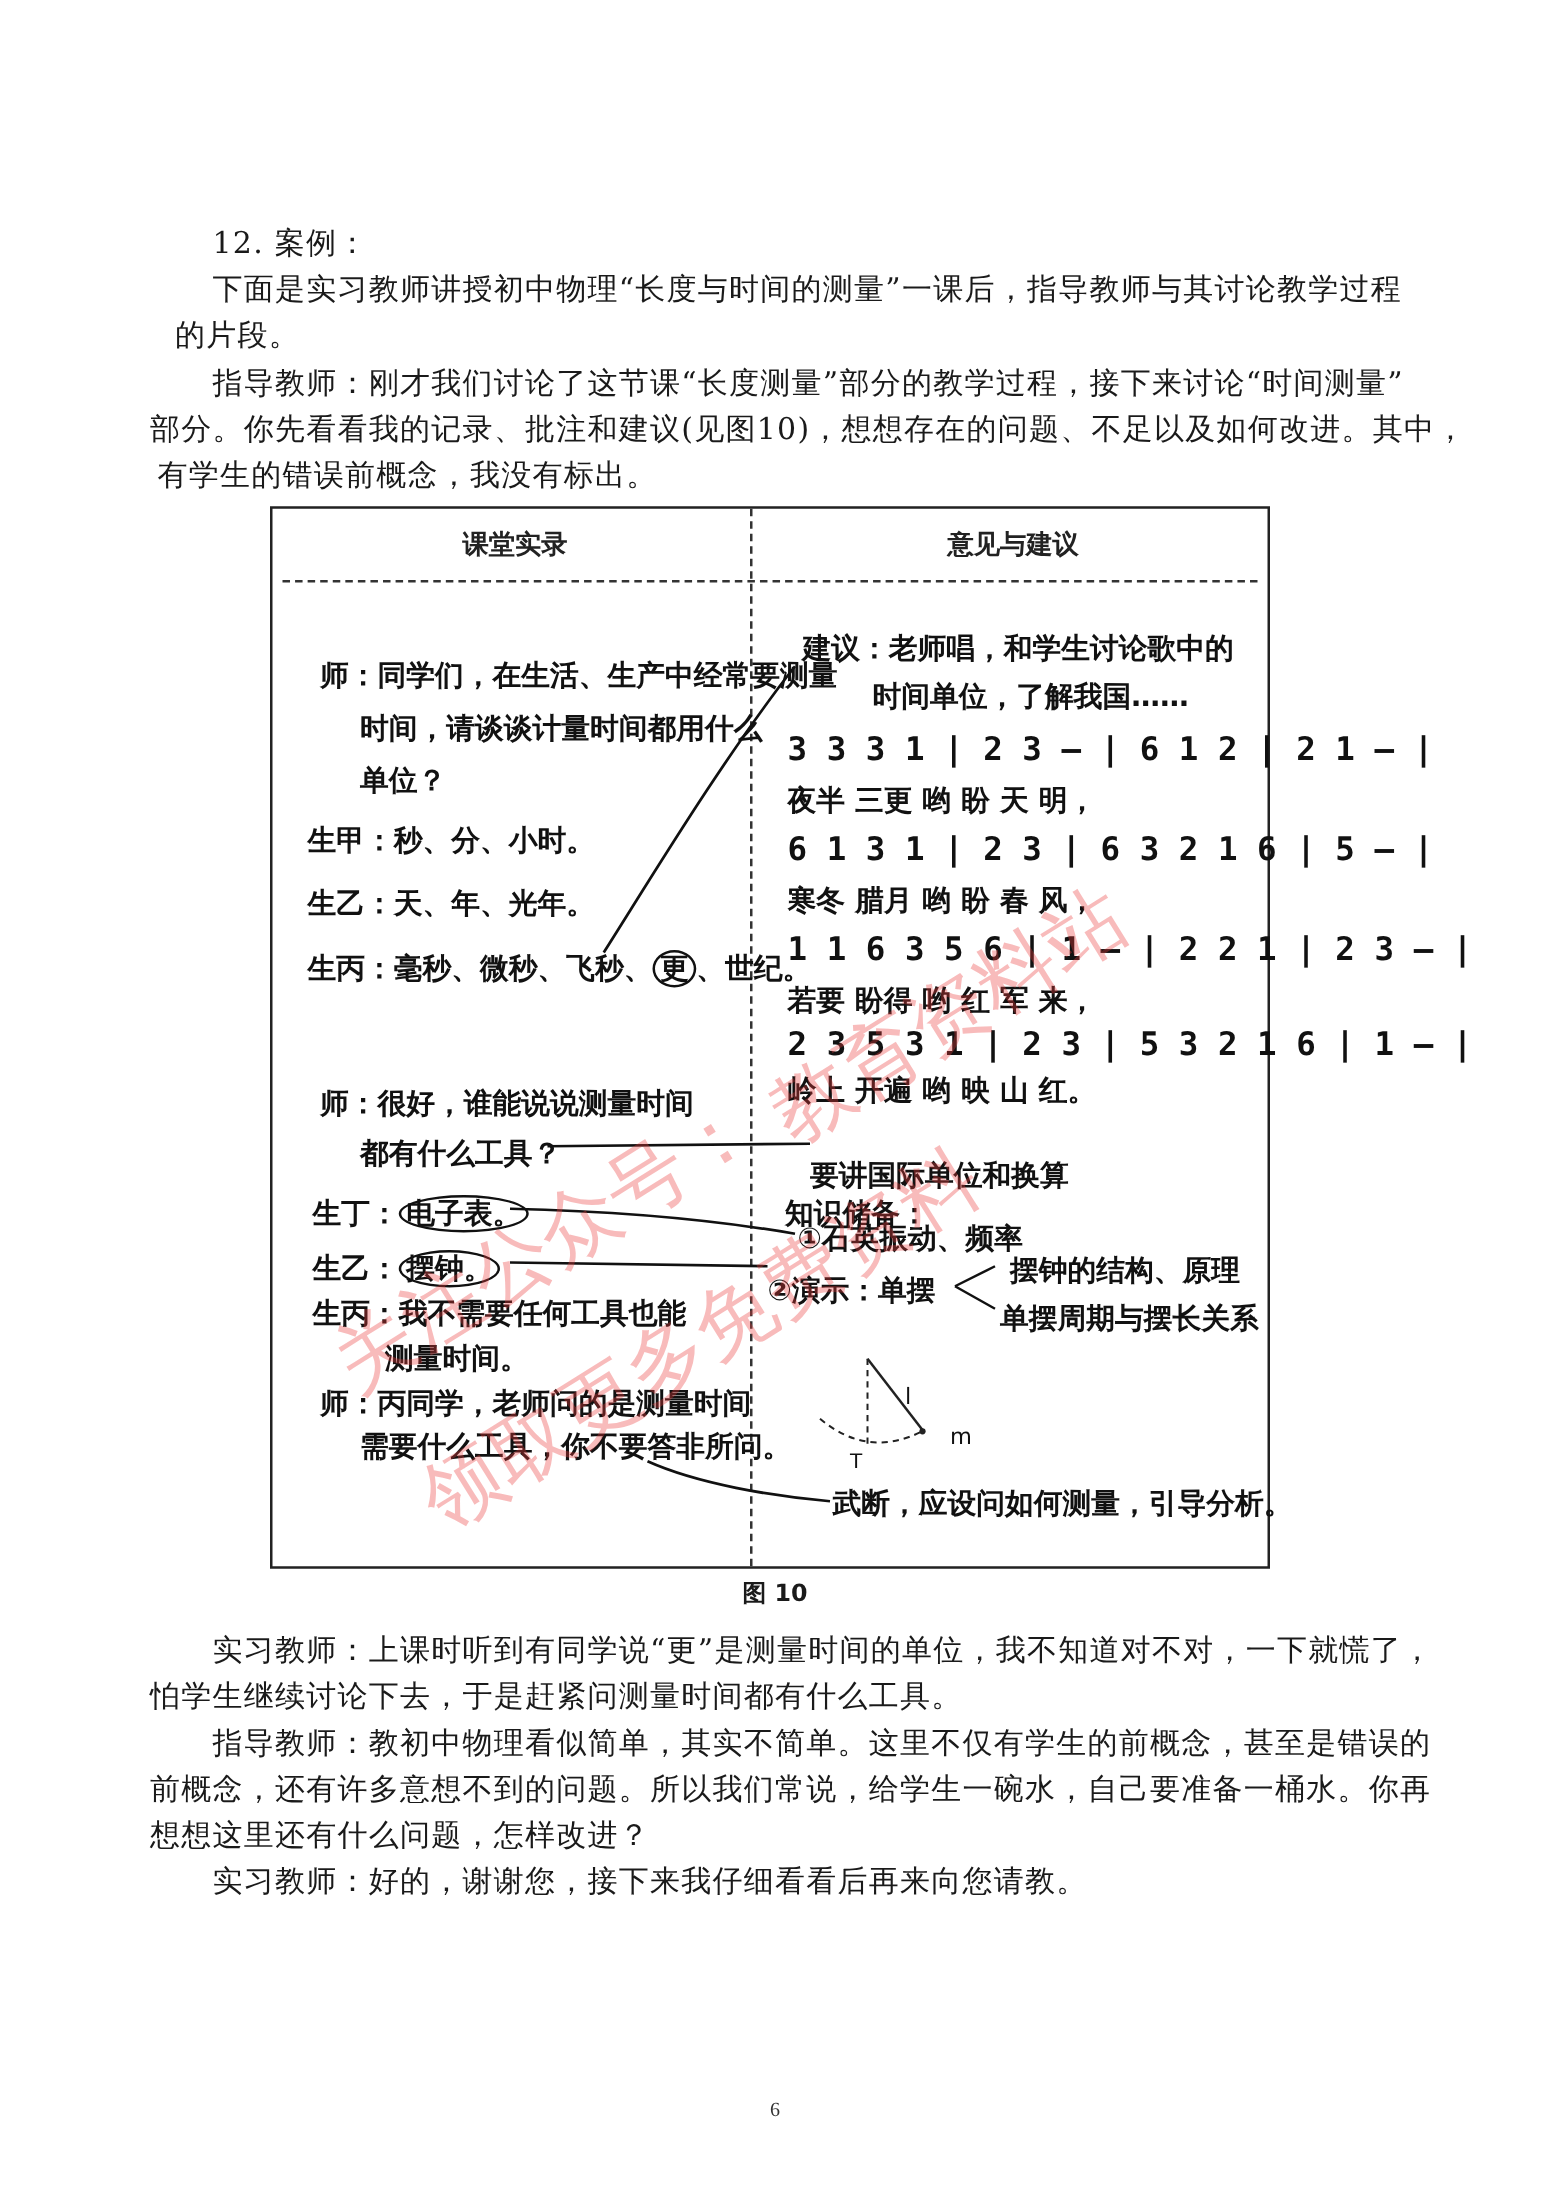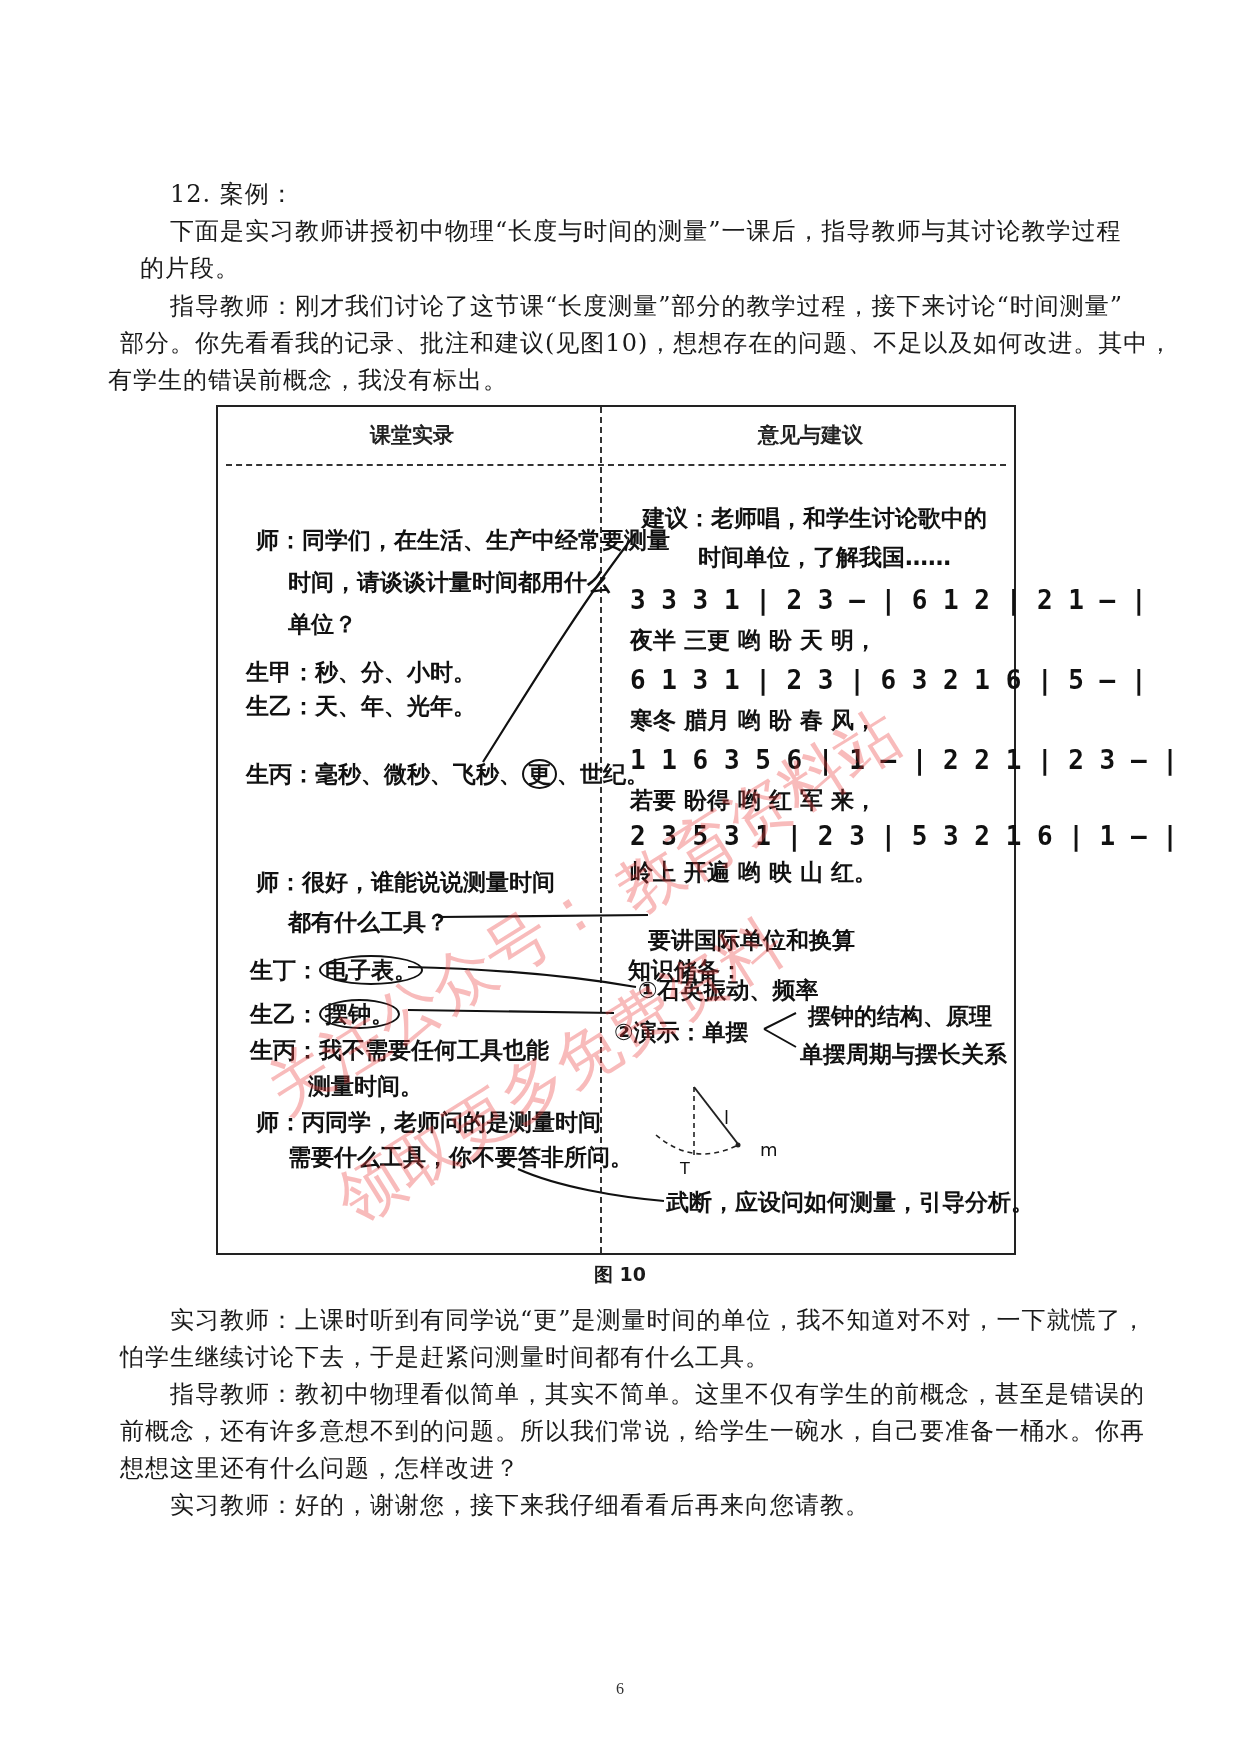--- a/index.html
+++ b/index.html
@@ -31,33 +31,33 @@
 
 <div class="page">
 
   <div class="p heading">12. 案例：</div>
 
   <div class="p" style="left:170px; top:213px;">下面是实习教师讲授初中物理“长度与时间的测量”一课后，指导教师与其讨论教学过程</div>
   <div class="p" style="left:120px; top:250px;margin-left:20px;">的片段。</div>
 
   <div class="p" style="left:170px; top:288px;">指导教师：刚才我们讨论了这节课“长度测量”部分的教学过程，接下来讨论“时间测量”</div>
   <div class="p" style="left:120px; top:325px;">部分。你先看看我的记录、批注和建议(见图10)，想想存在的问题、不足以及如何改进。其中，</div>
-  <div class="p" style="left:108px; top:362px;text-align:right;">有学生的错误前概念，我没有标出。</div>
+  <div class="p" style="left:126px; top:362px;text-align:right;">有学生的错误前概念，我没有标出。</div>
 
   <div class="figure">
     <div class="vdiv"></div>
     <div class="hdiv"></div>
     <div class="colhead" style="left:152px;">课堂实录</div>
     <div class="colhead" style="left:540px;">意见与建议</div>
 
     <div class="hw" style="left:38px; top:118px;">师：同学们，在生活、生产中经常要测量</div>
     <div class="hw" style="left:70px; top:160px;">时间，请谈谈计量时间都用什么</div>
     <div class="hw" style="left:70px; top:202px;">单位？</div>
     <div class="hw" style="left:28px; top:250px;">生甲：秒、分、小时。</div>
-    <div class="hw" style="left:28px; top:284px;">生乙：天、年、光年。</div>
+    <div class="hw" style="left:28px; top:300px;">生乙：天、年、光年。</div>
     <div class="hw" style="left:28px; top:352px;">
       <span>生丙：毫秒、微秒、飞秒、</span><span class="circled">更</span><span>、世纪。</span>
     </div>
     <div class="hw" style="left:38px; top:460px;">师：很好，谁能说说测量时间</div>
     <div class="hw" style="left:70px; top:500px;">都有什么工具？</div>
     <div class="hw" style="left:32px; top:548px;">
       <span>生丁：</span><span class="circled">电子表。</span>
     </div>
     <div class="hw" style="left:32px; top:592px;">
       <span>生乙：</span><span class="circled">摆钟。</span>

